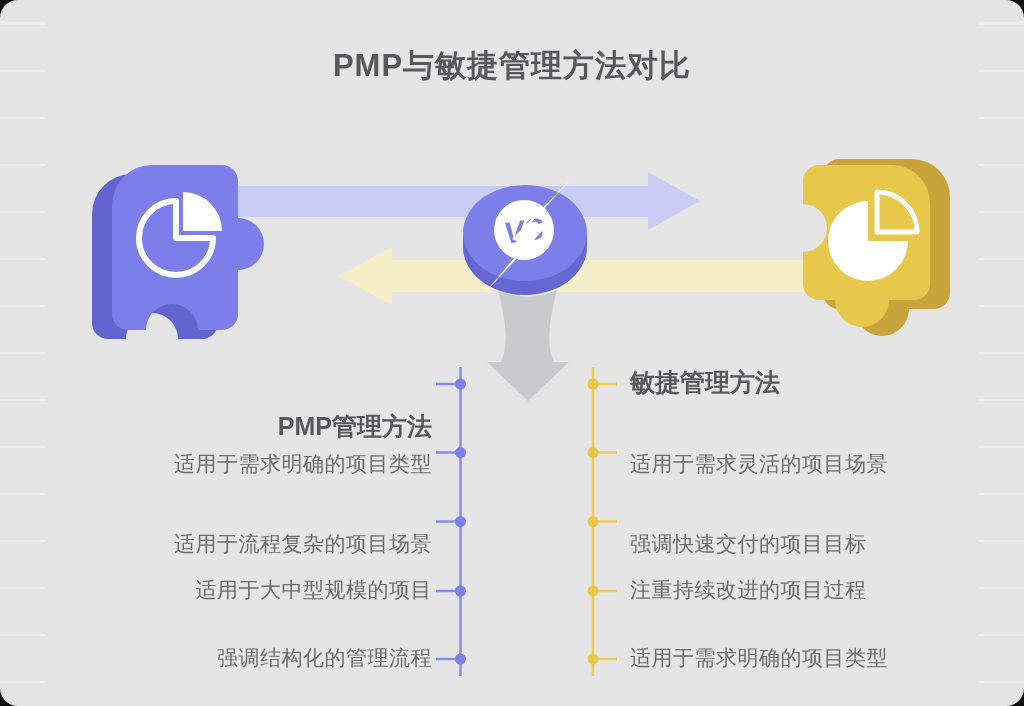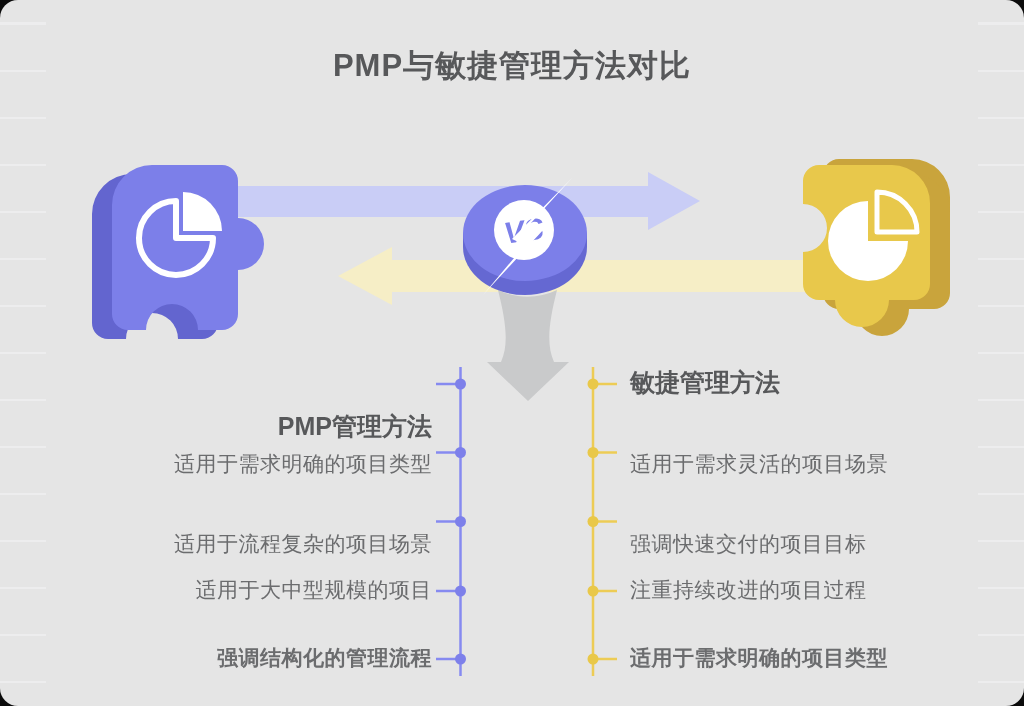--- a/index.html
+++ b/index.html
@@ -25,21 +25,21 @@
     top:384px;transform:translateY(-54%);white-space:nowrap;
   }
   .hdr.l{right:592px;text-align:center;margin-top:44px;}
   .hdr.r{left:630px;}
   .item{
     position:absolute;font-size:21px;color:#6b6c6e;
     transform:translateY(-54%);white-space:nowrap;letter-spacing:.5px;
   }
   .item.l{right:592px;text-align:right;}
   .item.r{left:630px;}
-  .y1{top:465px;} .y2{top:545px;} .y3{top:591px;text-align:right;} .y4{top:659px;font-weight:bold;}
+  .y1{top:465px;} .y2{top:545px;} .y3{top:591px;text-align:right;} .y4{top:659px;}
 </style>
 </head>
 <body>
 
 <div class="canvas">
 
   <div class="ruled left"></div>
   <div class="ruled right"></div>
 
   <h1 class="title">PMP与敏捷管理方法对比</h1>

